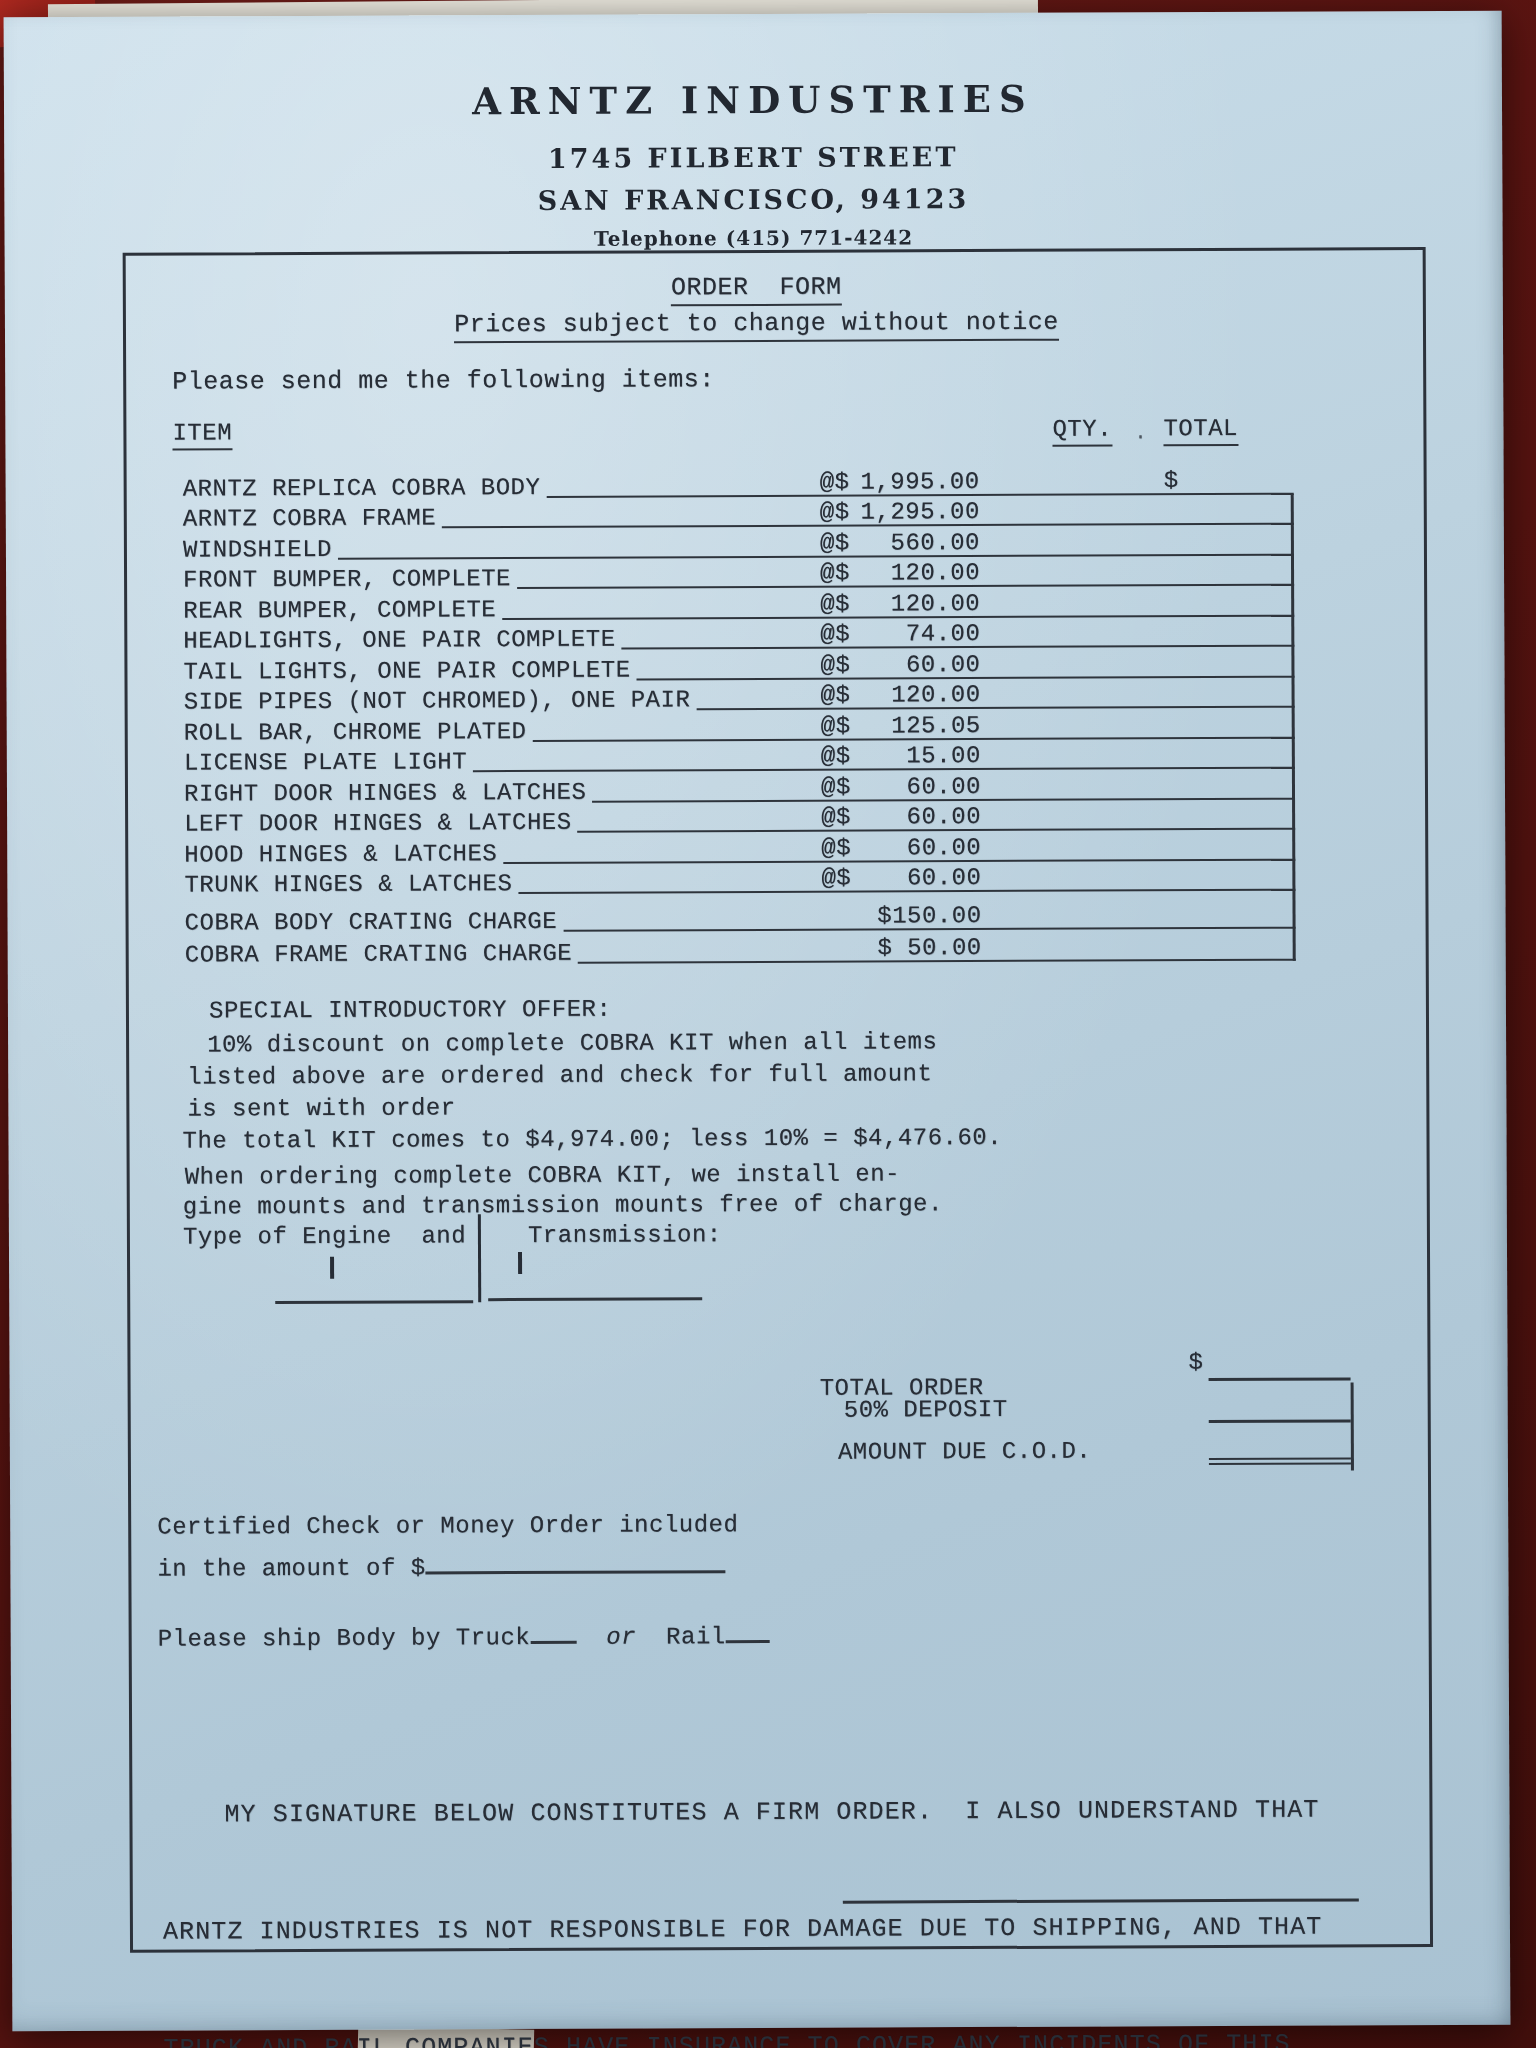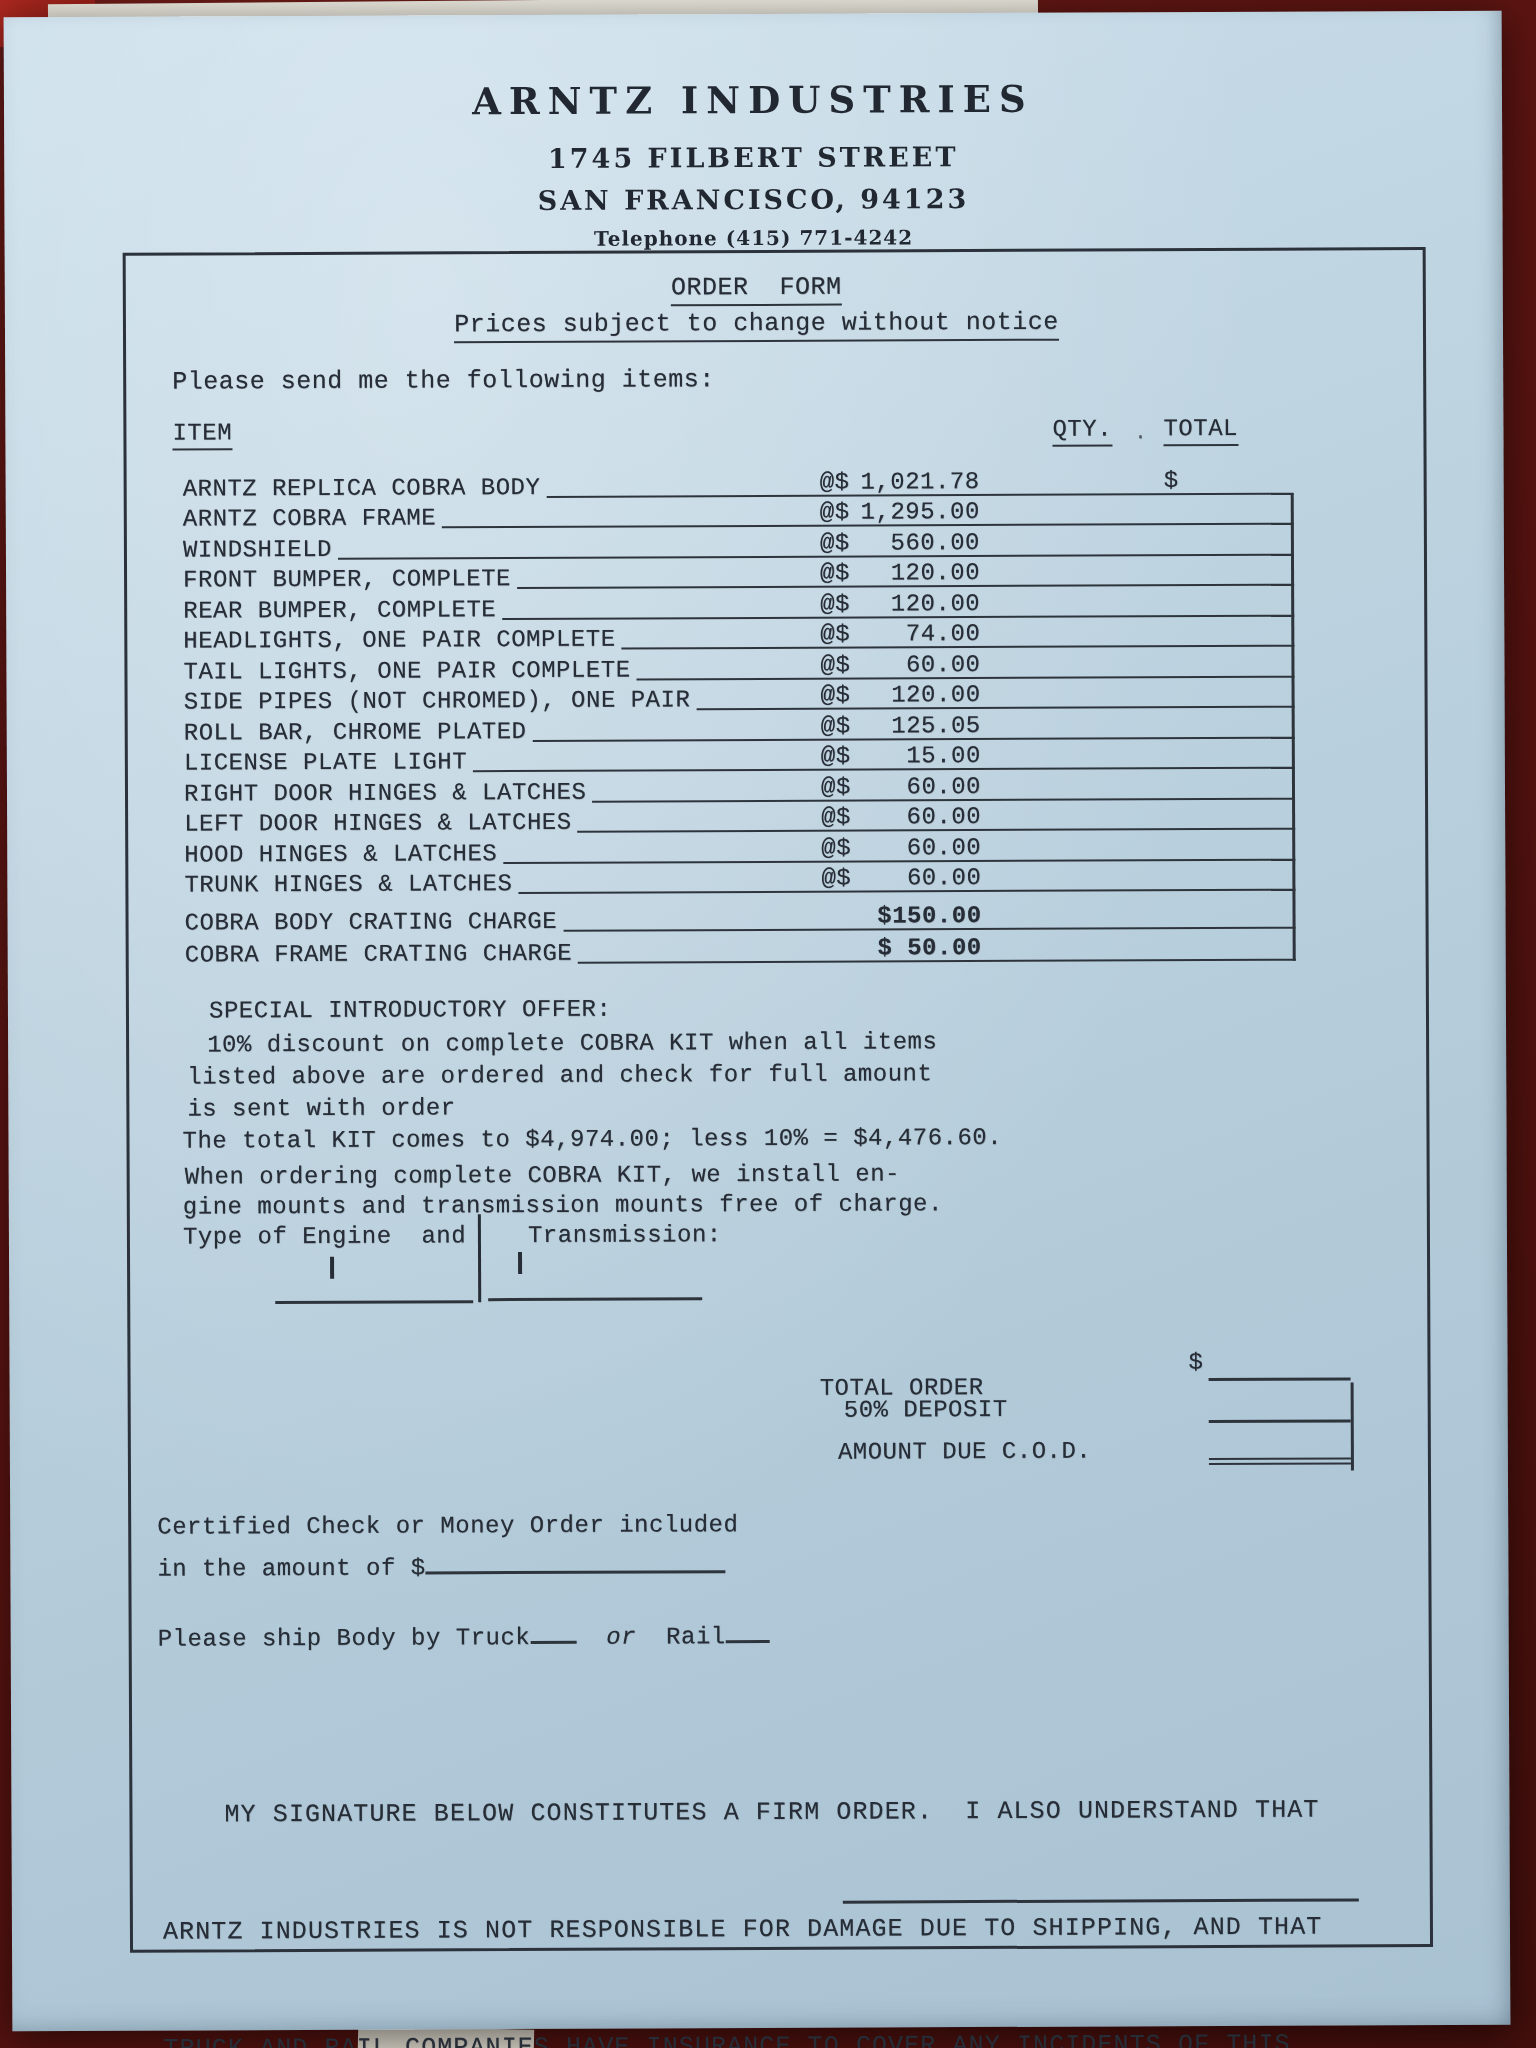--- a/index.html
+++ b/index.html
@@ -56,21 +56,21 @@
   
   .items{position:absolute;left:0;top:216px;width:1167px;}
   .row{display:flex;align-items:flex-end;height:30.5px;position:relative;
        padding-left:56px;font-size:24px;}
   .row.crate{height:32px;}
   .gap-row{height:6px;}
   .lb{white-space:pre;letter-spacing:0.5px;text-shadow:0.3px 0.4px 0.7px rgba(32,38,48,0.5);}
   .ln{flex:1;margin-left:6px;margin-bottom:3px;border-bottom:2.5px solid var(--line);height:4px;}
   .pp{position:absolute;left:693px;bottom:4px;}
   .pa{position:absolute;left:713px;bottom:4px;width:140px;text-align:right;}
-  .ca{position:absolute;left:693px;bottom:4px;width:160px;text-align:right;font-weight:bold;}
+  .ca{position:absolute;left:693px;bottom:4px;width:160px;text-align:right;}
   .tds{position:absolute;left:1037px;bottom:4px;}
   .v-rule{position:absolute;right:0;top:27px;bottom:3px;width:3px;background:var(--line);}
   
   .offer{font-size:24px;}
   .tick{position:absolute;width:4px;background:var(--ink);}
   .blank{border-bottom:3px solid var(--line);position:absolute;height:0;}
   .divider{position:absolute;width:3px;background:var(--ink);}
   
   .tot-line{position:absolute;border-bottom:3px solid var(--line);}
   .tot-line.dbl{border-bottom:7px double var(--line);}
@@ -107,21 +107,21 @@
     <div class="abs hd-qty-mark tw">.</div>
     <div class="abs hd-total tw"><span class="uh">TOTAL</span></div>
 
     <div class="items">
       <div class="v-rule"></div>
 
       <div class="row">
           <span class="lb">ARNTZ REPLICA COBRA BODY</span>
           <span class="ln"></span>
           <span class="pp tw">@$</span>
-          <span class="pa tw">1,021.78</span>
+          <span class="pa tw">1,995.00</span>
           <span class="tds tw">$</span>
         </div>
       <div class="row">
           <span class="lb">ARNTZ COBRA FRAME</span>
           <span class="ln"></span>
           <span class="pp tw">@$</span>
           <span class="pa tw">1,295.00</span>
         </div>
       <div class="row">
           <span class="lb">WINDSHIELD</span>

